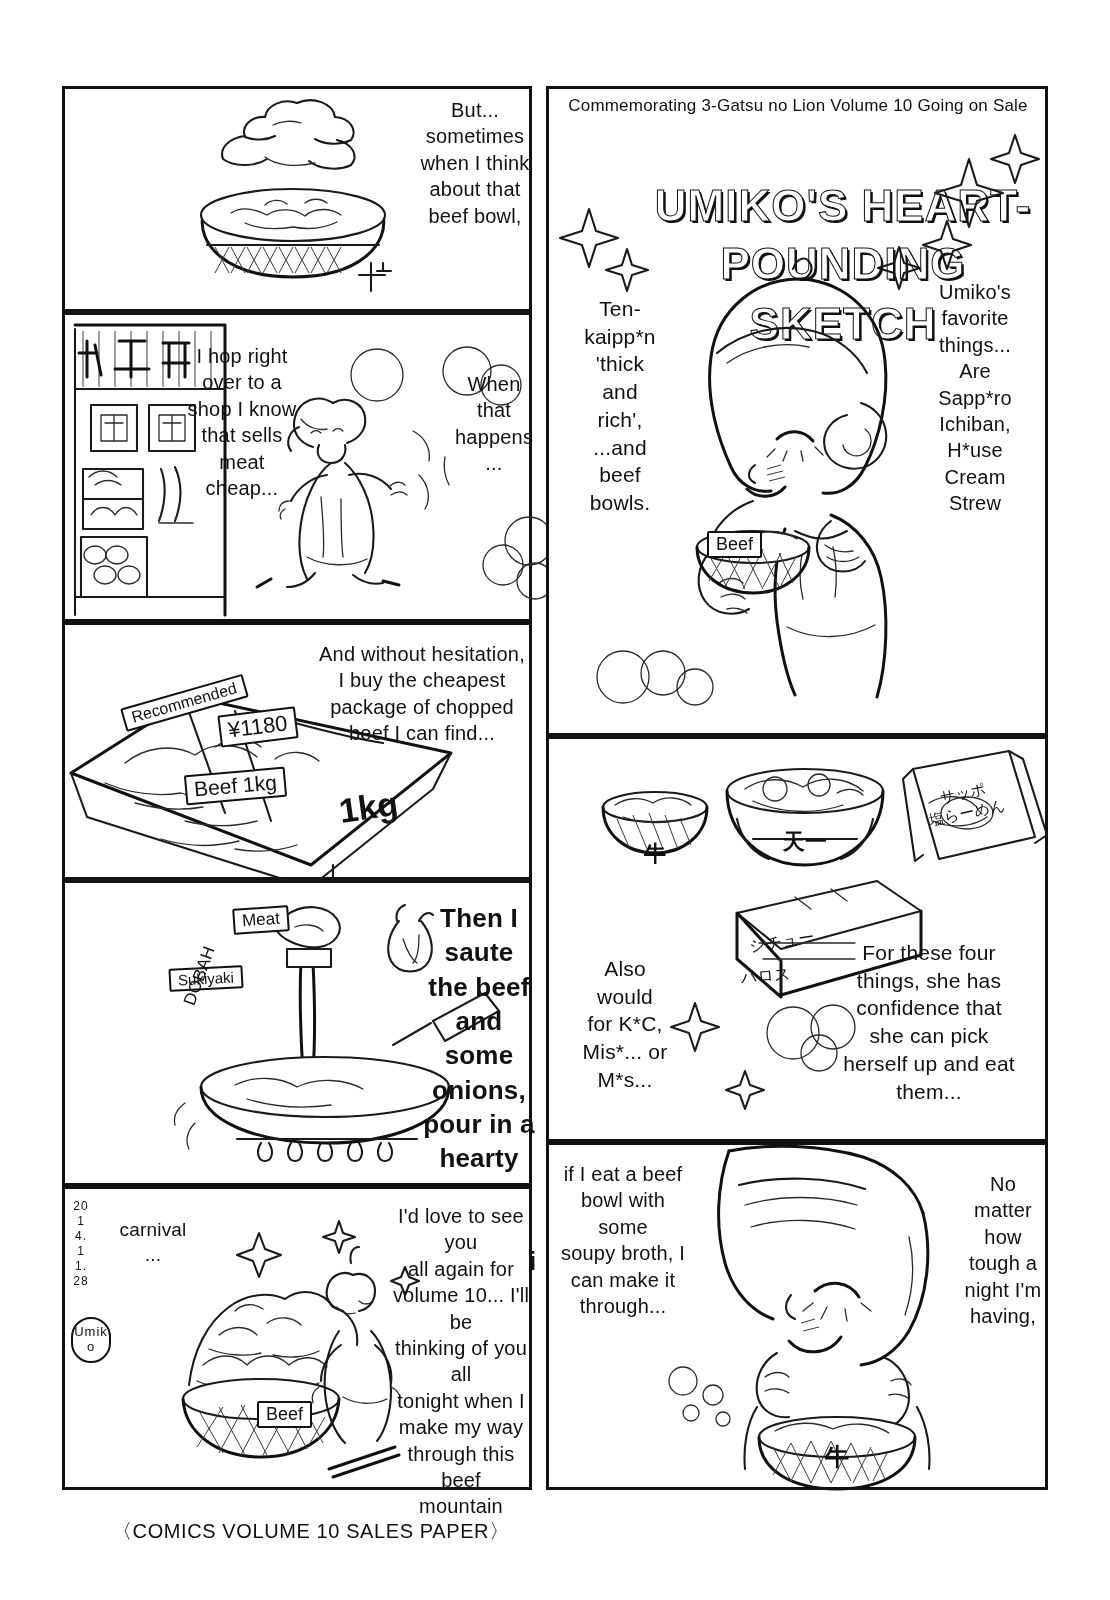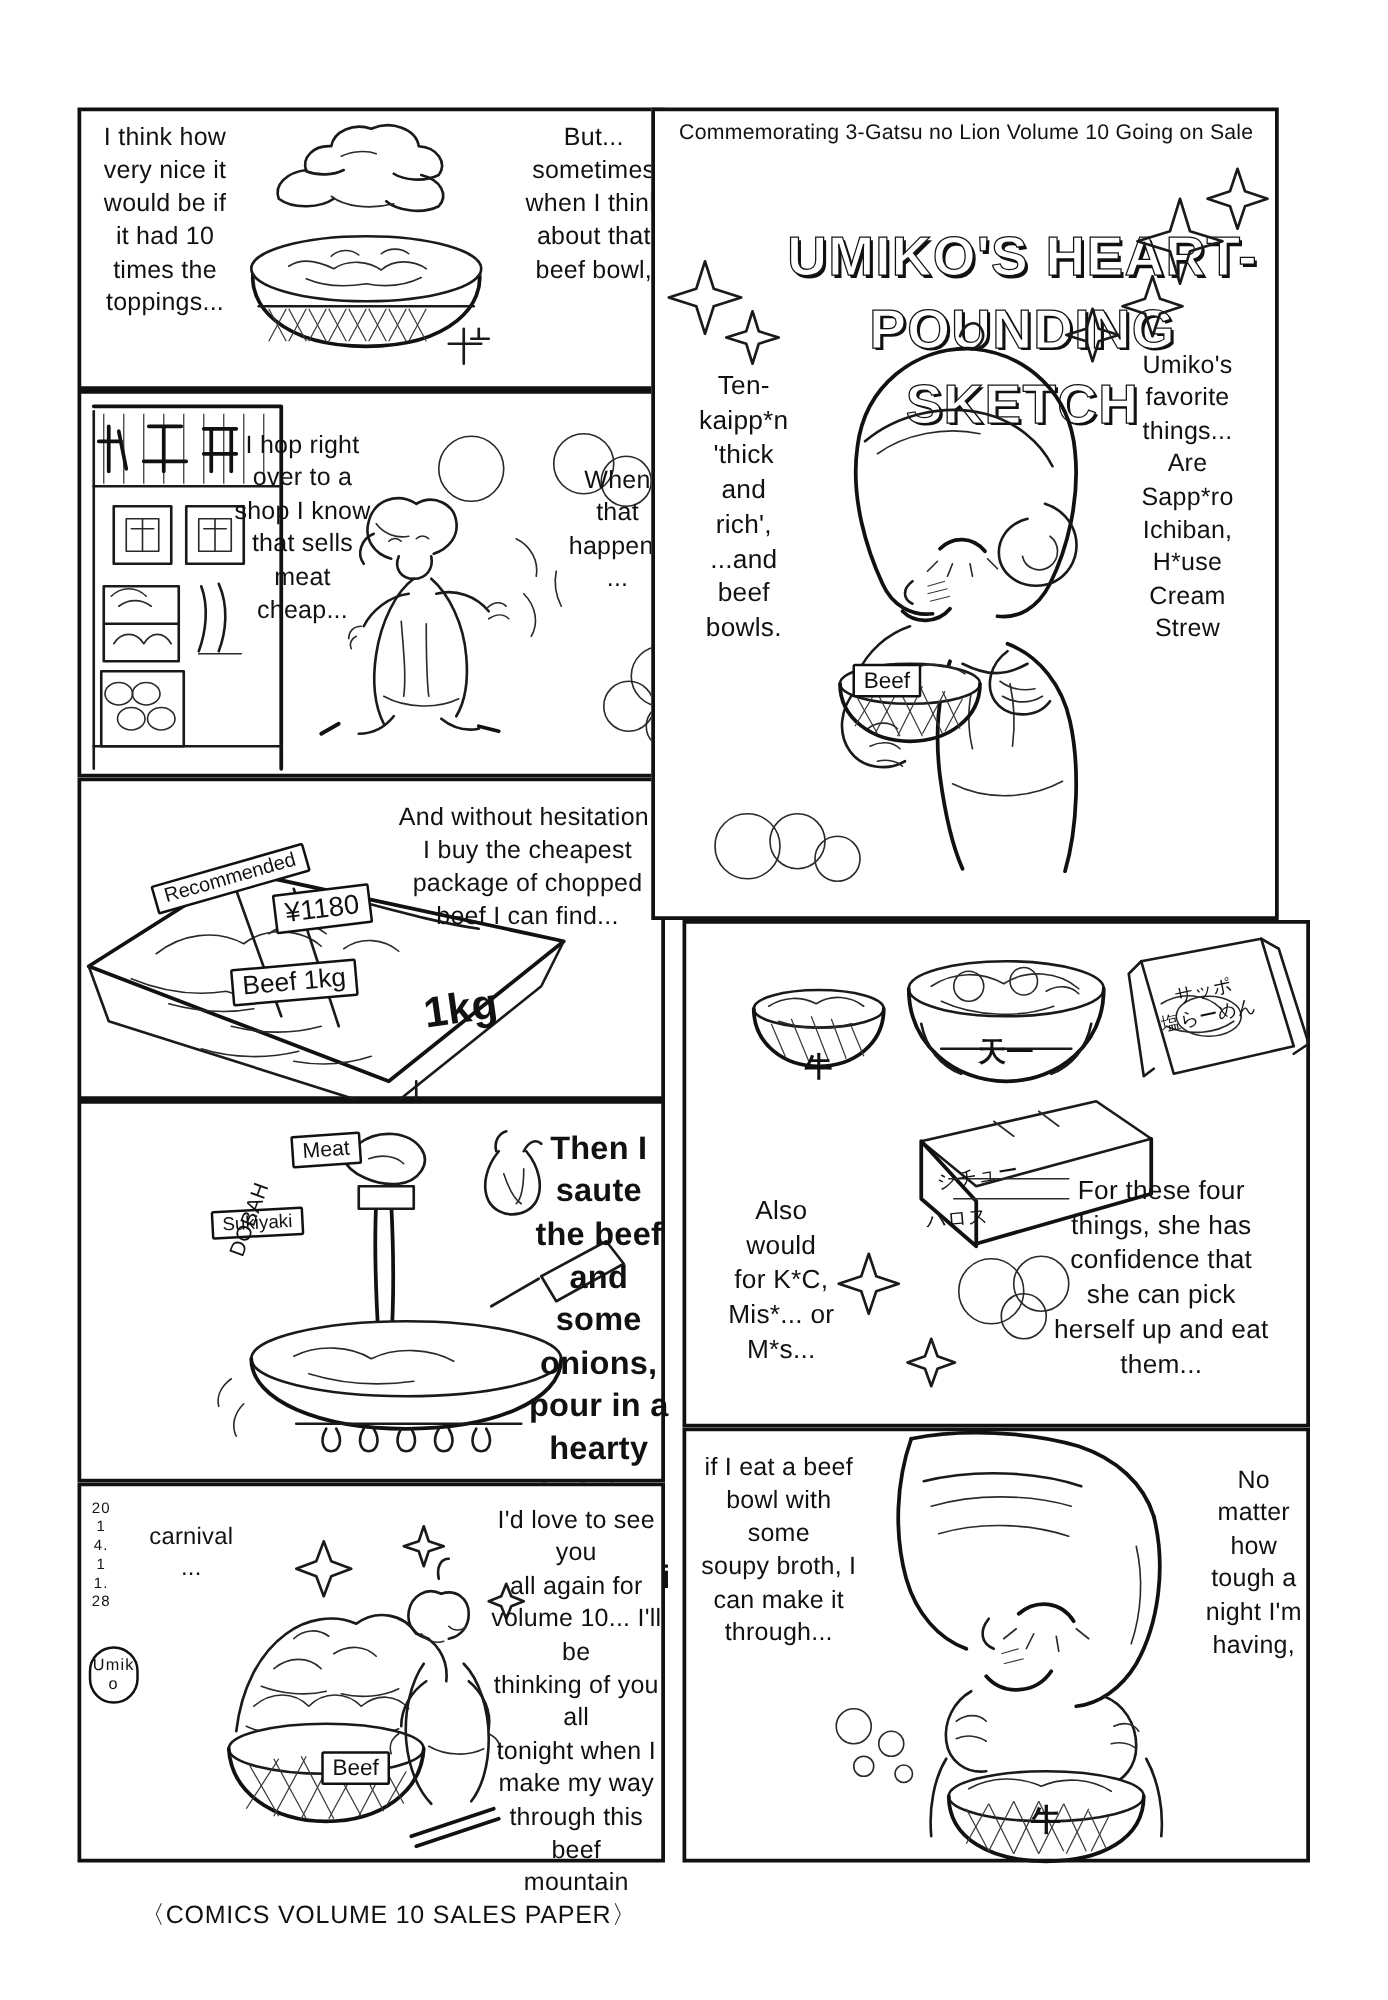--- a/index.html
+++ b/index.html
@@ -85,26 +85,20 @@
 
         <path class="ink" d="M62 150h172"></path>
         <g class="hatch">
           <path d="M70 152l14 26M86 152l14 26M102 152l14 26M118 152l14 26M134 152l14 26M150 152l14 26M166 152l14 26M182 152l14 26"></path>
           <path d="M84 152l-14 26M100 152l-14 26M116 152l-14 26M132 152l-14 26M148 152l-14 26M164 152l-14 26M180 152l-14 26M196 152l-14 26"></path>
         </g>
 
         <path class="ink" d="M214 180h26M226 168v28M232 176h14M238 168v8"></path>
       </svg>
     </div>
-    <div class="txt hand c" style="left:6px;top:8px;width:122px;font-size:20px;">I think how
-very nice it
-would be if
-it had 10
-times the
-toppings...</div>
     <div class="txt hand c" style="left:352px;top:8px;width:116px;font-size:20px;">But...
 sometimes
 when I think
 about that
 beef bowl,</div>
   </div>
 
   <div class="panel" style="left:62px;top:312px;width:470px;height:310px;">
     <div class="art" style="left:4px;top:4px;">
       <svg width="170" height="298" viewBox="0 0 170 298">
@@ -312,21 +306,21 @@
     <div class="txt hand c" style="left:324px;top:14px;width:144px;font-size:20px;">I'd love to see you
 all again for
 volume 10... I'll be
 thinking of you all
 tonight when I
 make my way
 through this beef
 mountain</div>
   </div>
 
-  <div class="panel" style="left:521px;top:86px;width:502px;height:650px;">
+  <div class="panel" style="left:546px;top:86px;width:502px;height:650px;">
     <div class="txt hand c" style="left:0;top:6px;width:498px;font-size:17px;">Commemorating 3-Gatsu no Lion Volume 10 Going on Sale</div>
     <div class="txt c big-title" style="left:0;top:30px;width:498px;">
       <span>UMIKO'S HEART-POUNDING</span>
       <span class="l2">SKETCH</span>
     </div>
 
     <div class="art" style="left:0;top:36px;">
       <svg width="498" height="220" viewBox="0 0 498 220">
         <path class="ink" d="M420 34l8 26 26 8-26 8-8 26-8-26-26-8 26-8z"></path>
         <path class="ink" d="M466 10l6 18 18 6-18 6-6 18-6-18-18-6 18-6z"></path>

